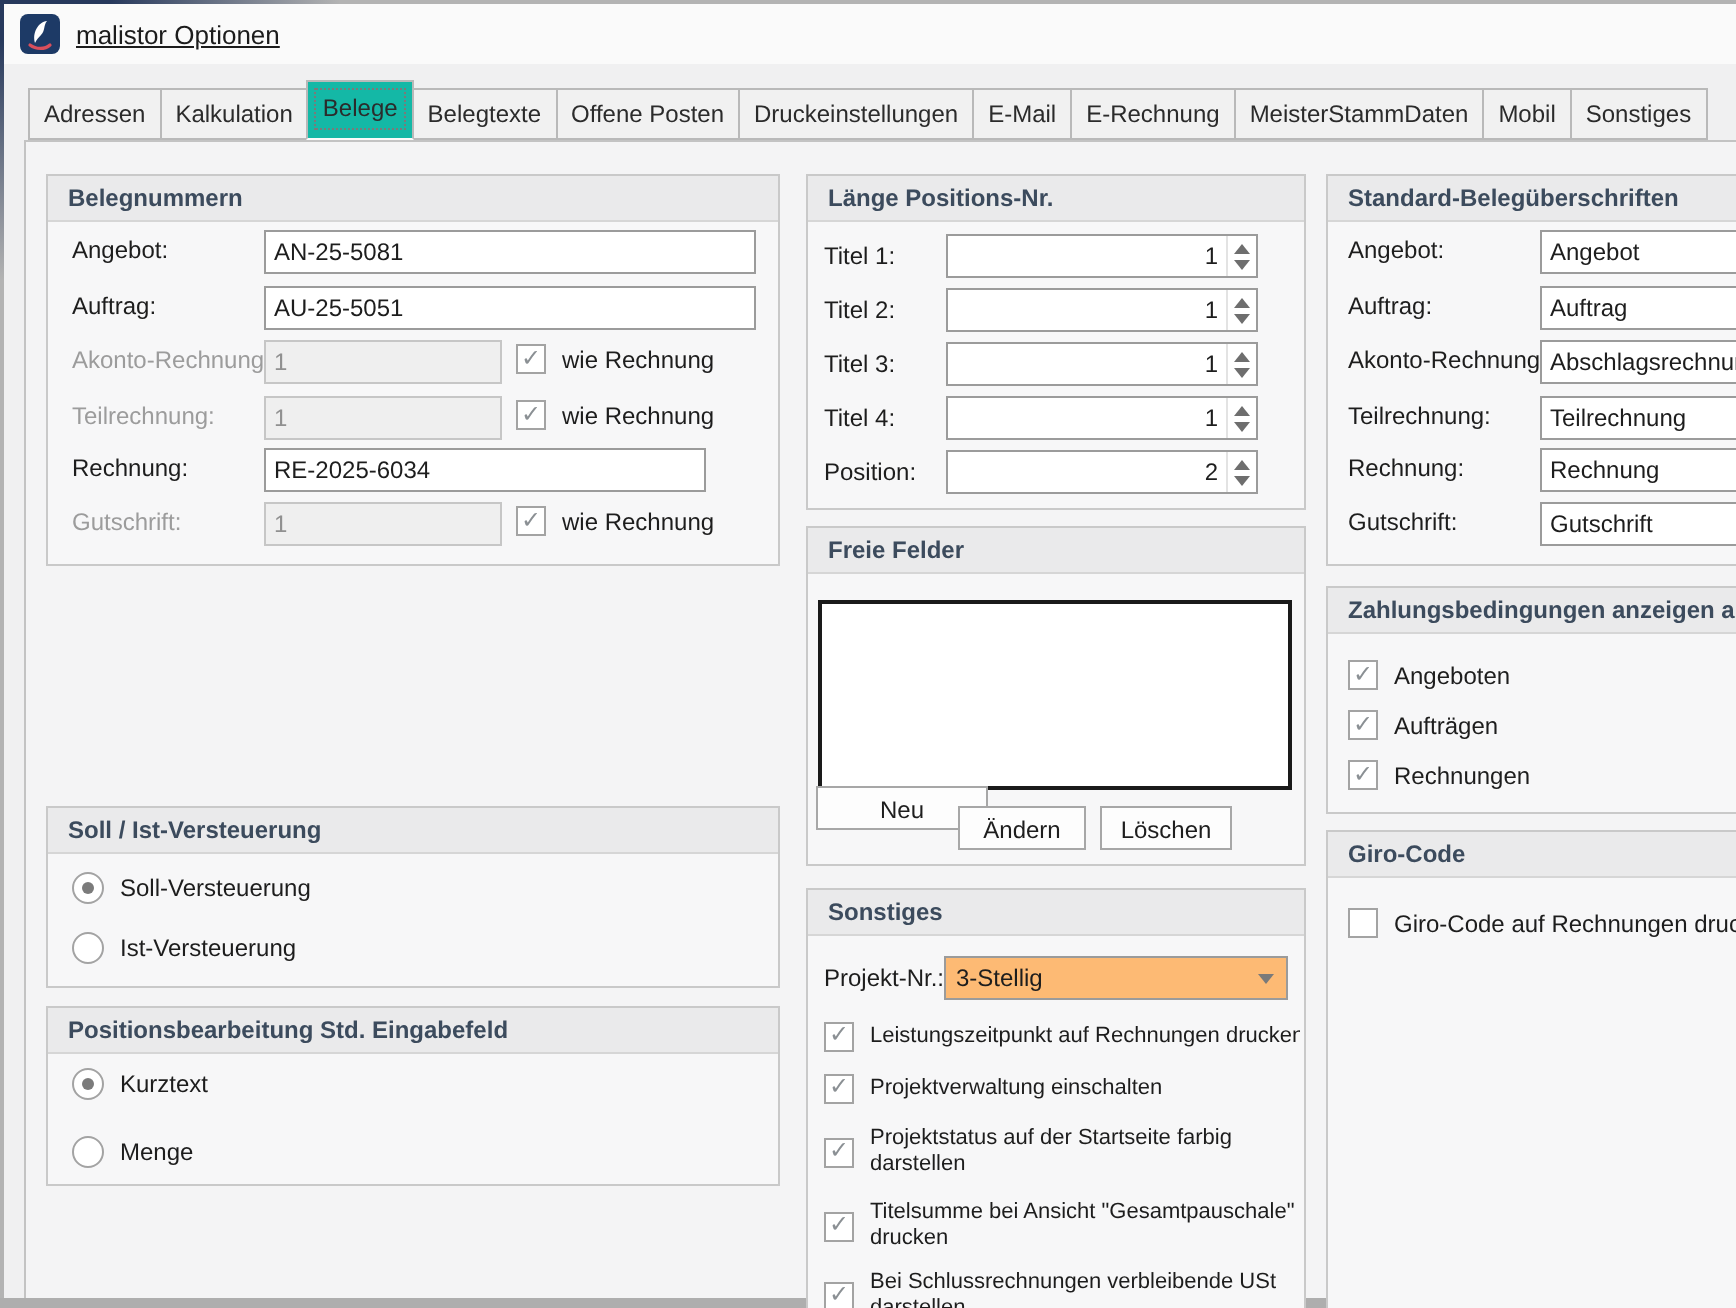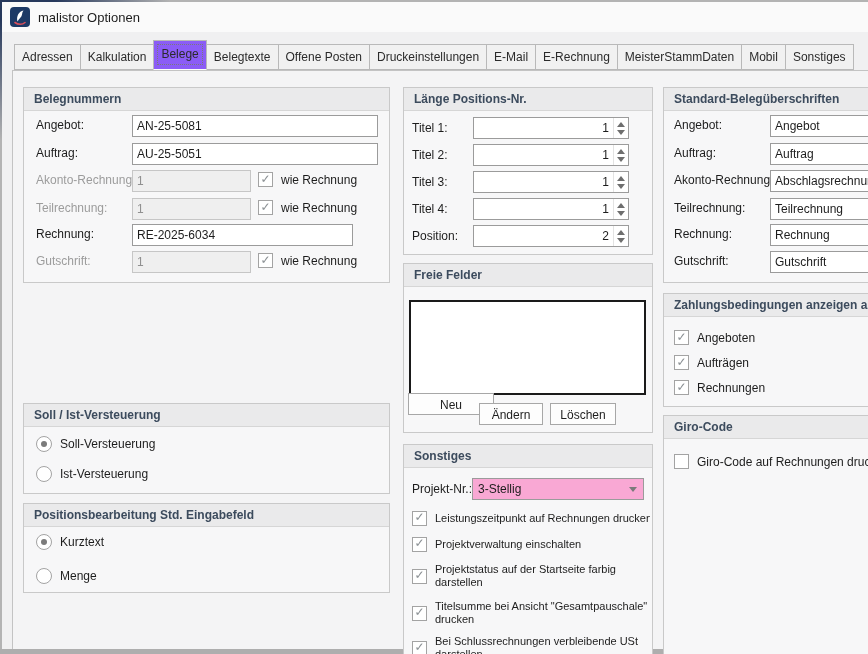--- a/index.html
+++ b/index.html
@@ -9,26 +9,26 @@
   
   .frame-top{position:absolute;left:0;top:0;width:868px;height:2px;
     background:linear-gradient(to right,#27395c 0px,#27395c 55px,#b3b3b3 170px,#b3b3b3 100%);}
   .frame-left{position:absolute;left:0;top:0;width:2px;height:654px;
     background:linear-gradient(to bottom,#27395c 0px,#27395c 20px,#b3b3b3 140px,#b3b3b3 100%);}
   .frame-bottom{position:absolute;left:0;top:649px;width:868px;height:5px;background:#aeaeae;}
   
   .titlebar{position:absolute;left:2px;top:2px;width:866px;height:30px;background:#fafafa;
     display:flex;align-items:center;}
   .app-icon{width:20px;height:20px;margin-left:8px;flex:0 0 auto;}
-  .window-title{margin-left:8px;font-size:13px;color:#1c1c1c;}
+  .window-title{margin-left:8px;font-size:13px;color:#1c1c1c;text-decoration:underline;}
   
   .tabbar{position:absolute;left:14px;top:44px;height:26px;display:flex;align-items:flex-end;z-index:4;}
   .tab{height:26px;line-height:25px;padding:0 7px;background:#f1f1f1;border:1px solid #b9b9b9;
     margin-right:-1px;color:#2b2b2b;box-sizing:border-box;white-space:nowrap;cursor:default;}
-  .tab.active{position:relative;height:30px;line-height:27px;background:#8b5cf6;z-index:5;
+  .tab.active{position:relative;height:30px;line-height:27px;background:#14b8a6;z-index:5;
     border-bottom:1px solid #fbfbfb;margin-top:40px;}
   .tab.active .focus{position:absolute;left:3px;top:3px;right:3px;bottom:4px;border:1px dotted #7a7a7a;}
   
   .page{position:absolute;left:12px;top:70px;width:856px;height:579px;background:#f4f4f5;
     border-top:1px solid #c3c3c3;border-left:1px solid #c3c3c3;box-sizing:border-box;z-index:1;}
   
   .group{position:absolute;background:#f7f7f8;border:1px solid #c9c9c9;box-sizing:border-box;z-index:2;}
   .group-header{height:22px;background:#eaeaeb;border-bottom:1px solid #d6d6d6;
     font-weight:bold;color:#3c4b5d;line-height:22px;padding-left:10px;overflow:hidden;white-space:nowrap;}
   .fld-label{position:absolute;height:15px;line-height:15px;white-space:nowrap;}
@@ -53,21 +53,21 @@
   .spin{position:absolute;height:22px;box-sizing:border-box;border:1px solid #9b9b9b;background:#fff;
     display:flex;align-items:center;}
   .spin .num{flex:1;text-align:right;padding-right:4px;}
   .spin-btns{width:14px;height:100%;display:flex;flex-direction:column;justify-content:center;
     align-items:center;gap:3px;border-left:1px solid #e3e3e3;}
   .tri-up{width:0;height:0;border-left:4px solid transparent;border-right:4px solid transparent;
     border-bottom:5px solid #6e6e6e;}
   .tri-down{width:0;height:0;border-left:4px solid transparent;border-right:4px solid transparent;
     border-top:5px solid #6e6e6e;}
   
-  .combo{position:absolute;height:22px;box-sizing:border-box;border:1px solid #9b9b9b;background:#f9a8d4;
+  .combo{position:absolute;height:22px;box-sizing:border-box;border:1px solid #9b9b9b;background:#fdba74;
     display:flex;align-items:center;}
   .combo .val{flex:1;padding-left:5px;}
   .combo .tri-down{margin-right:6px;border-left-width:4px;border-right-width:4px;border-top-color:#7a7a7a;}
   
   .listbox{position:absolute;background:#fff;border:2px solid #1a1a1a;box-sizing:border-box;}
   .btn{position:absolute;height:22px;box-sizing:border-box;border:1px solid #a7a7a7;background:#fdfdfd;
     font-family:"Liberation Sans",sans-serif;font-size:12px;color:#1e1e1e;text-align:center;line-height:20px;
     cursor:default;}
   
   .small-label{font-size:11px;line-height:13px;}

